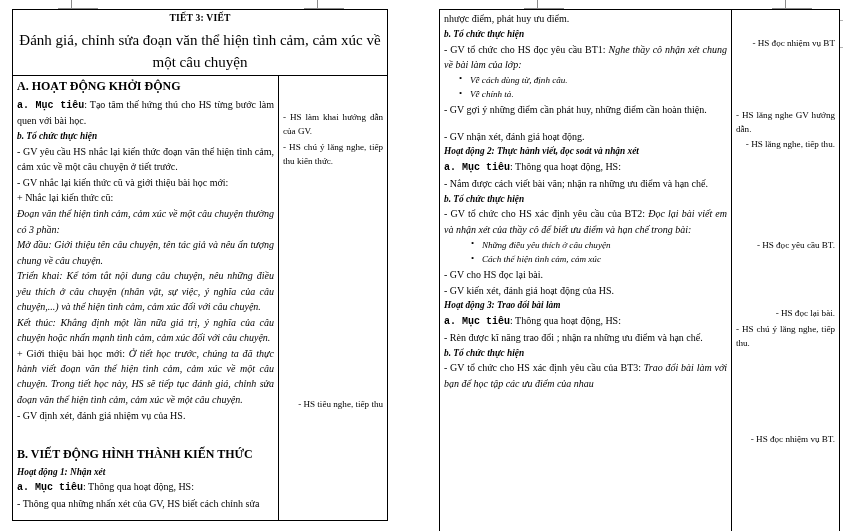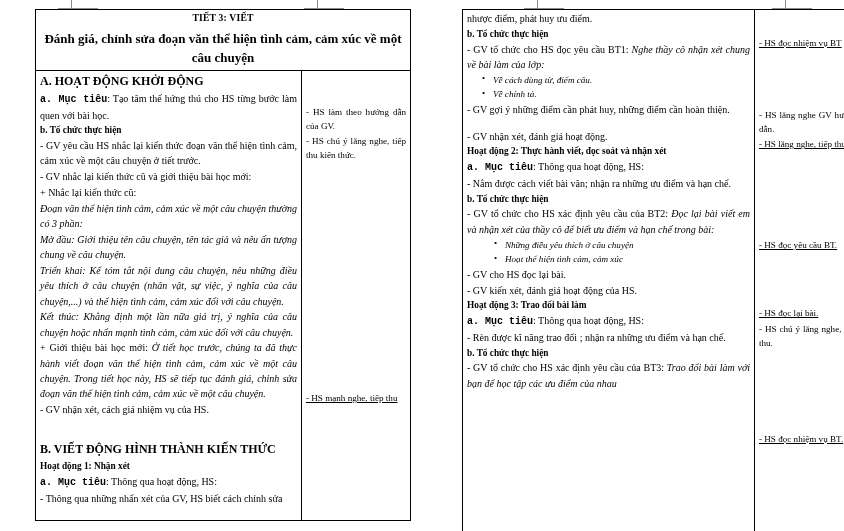--- a/index.html
+++ b/index.html
@@ -39,21 +39,20 @@
     border: 1px solid #b4b4b4;
     border-right: none;
     background: #ffffff;
   }
 
   
   .page {
     position: absolute;
     top: 0;
     bottom: 12px;
-    margin-left: 23px;
   }
   .page-left  { left: 0;   width: 422px; }
   .page-right { left: 422px; width: 422px; }
 
   table.lesson-table {
     position: absolute;
     border-collapse: collapse;
     table-layout: fixed;
     background: #fff;
   }
@@ -93,22 +92,22 @@
     text-align: center;
     padding: 2px 4px 3px 4px;
   }
   .doc-title {
     font-weight: bold;
     font-size: 9.6px;
     letter-spacing: .2px;
     margin: 0 0 3px 0;
   }
   .doc-subtitle {
-    font-weight: bold;
-    font-size: 13px;
+    font-weight: normal;
+    font-size: 15px;
     margin: 0;
   }
 
   
   p.line {
     margin: 0 0 0.5px 0;
     text-align: justify;
     text-justify: inter-word;
     font-size: 10px;
     line-height: 1.53;
@@ -116,20 +115,21 @@
   p.line.nojust { text-align: left; }
   p.italic  { font-style: italic; }
   p.heading-a {
     font-weight: bold;
     font-size: 12px;
     margin-bottom: 1px;
   }
   p.heading-b {
     font-weight: bold;
     font-size: 9.3px;
+    font-style: italic;
   }
   p.spacer { height: 11px; margin: 0; }
   p.spacer-lg { height: 22px; margin: 0; }
 
   .lead-bold { font-weight: bold; font-style: normal; font-family: Liberation Mono, monospace; }
   .inline-italic { font-style: italic; }
 
   ul.bullets {
     margin: 0 0 0 0;
     padding: 0 0 0 26px;
@@ -151,21 +151,21 @@
     font-size: 9px;
   }
   ul.bullets.indent { padding-left: 38px; }
 
   .student-note {
     text-align: justify;
     font-size: 9.1px;
     line-height: 1.55;
     margin: 0 0 1px 0;
   }
-  .student-note.nojust { text-align: left; text-decoration: underline; }
+  .student-note.nojust { text-align: right; }
 </style>
 </head>
 <body>
 
 <div class="page-spread">
 
   <div class="crop-mark h" style="left:58px; top:8px; width:40px;"></div>
   <div class="crop-mark v" style="left:71px; top:0; height:9px;"></div>
   <div class="crop-mark h" style="left:304px; top:8px; width:40px;"></div>
   <div class="crop-mark v" style="left:317px; top:0; height:9px;"></div>
@@ -205,40 +205,40 @@
             <p class="line italic">Đoạn văn thể hiện tình cảm, cảm xúc về một câu chuyện thường có 3 phần:</p>
 
             <p class="line italic"><span class="inline-italic">Mở đầu:</span><span> Giới thiệu tên câu chuyện, tên tác giả và nêu ấn tượng chung về câu chuyện.</span></p>
 
             <p class="line italic"><span class="inline-italic">Triển khai:</span><span> Kể tóm tắt nội dung câu chuyện, nêu những điều yêu thích ở câu chuyện (nhân vật, sự việc, ý nghĩa của câu chuyện,...) và thể hiện tình cảm, cảm xúc đối với câu chuyện.</span></p>
 
             <p class="line italic"><span class="inline-italic">Kết thúc:</span><span> Khẳng định một lần nữa giá trị, ý nghĩa của câu chuyện hoặc nhấn mạnh tình cảm, cảm xúc đối với câu chuyện.</span></p>
 
             <p class="line"><span>+ Giới thiệu bài học mới: </span><span class="inline-italic">Ở tiết học trước, chúng ta đã thực hành viết đoạn văn thể hiện tình cảm, cảm xúc về một câu chuyện. Trong tiết học này, HS sẽ tiếp tục đánh giá, chỉnh sửa đoạn văn thể hiện tình cảm, cảm xúc về một câu chuyện.</span></p>
 
-            <p class="line nojust">- GV nhận xét, cách giá nhiệm vụ của HS.</p>
+            <p class="line nojust">- GV định xét, đánh giá nhiệm vụ của HS.</p>
 
             <p class="spacer-lg"></p>
 
             <p class="line heading-a">B. VIẾT ĐỘNG HÌNH THÀNH KIẾN THỨC</p>
             <p class="line heading-b">Hoạt động 1: Nhận xét</p>
 
             <p class="line"><span class="lead-bold">a. Mục tiêu</span><span>: Thông qua hoạt động, HS:</span></p>
 
             <p class="line">- Thông qua những nhấn xét của GV, HS biết cách chỉnh sửa</p>
           </td>
 
           <td class="cell-student">
             <p class="spacer"></p>
             <p class="spacer"></p>
             <p class="spacer"></p>
-            <p class="student-note">- HS làm theo hướng dẫn của GV.</p>
+            <p class="student-note">- HS làm khai hướng dẫn của GV.</p>
             <p class="student-note">- HS chú ý lắng nghe, tiếp thu kiến thức.</p>
             <p class="spacer" style="height:228px;"></p>
-            <p class="student-note nojust">- HS mạnh nghe, tiếp thu</p>
+            <p class="student-note nojust">- HS tiêu nghe, tiếp thu</p>
           </td>
         </tr>
       </tbody>
     </table>
   </div>
 
   <div class="page page-right">
     <table class="lesson-table table-right">
       <colgroup>
         <col class="col-teacher">
@@ -248,21 +248,21 @@
         <tr>
           <td class="cell-teacher">
 
             <p class="line nojust">nhược điểm, phát huy ưu điểm.</p>
 
             <p class="line heading-b">b. Tổ chức thực hiện</p>
 
             <p class="line"><span>- GV tổ chức cho HS đọc yêu cầu BT1: </span><span class="inline-italic">Nghe thầy cô nhận xét chung về bài làm của lớp:</span></p>
 
             <ul class="bullets">
-              <li>Về cách dùng từ, điểm câu.</li>
+              <li>Về cách dùng từ, định câu.</li>
               <li>Về chính tả.</li>
             </ul>
 
             <p class="line">- GV gợi ý những điểm cần phát huy, những điểm cần hoàn thiện.</p>
 
             <p class="spacer"></p>
 
             <p class="line nojust">- GV nhận xét, đánh giá hoạt động.</p>
 
             <p class="line heading-b">Hoạt động 2: Thực hành viết, đọc soát và nhận xét</p>
@@ -270,21 +270,21 @@
             <p class="line"><span class="lead-bold">a. Mục tiêu</span><span>: Thông qua hoạt động, HS:</span></p>
 
             <p class="line">- Nắm được cách viết bài văn; nhận ra những ưu điểm và hạn chế.</p>
 
             <p class="line heading-b">b. Tổ chức thực hiện</p>
 
             <p class="line"><span>- GV tổ chức cho HS xác định yêu cầu của BT2: </span><span class="inline-italic">Đọc lại bài viết em và nhận xét của thầy cô để biết ưu điểm và hạn chế trong bài:</span></p>
 
             <ul class="bullets indent">
               <li>Những điều yêu thích ở câu chuyện</li>
-              <li>Hoạt thể hiện tình cảm, cảm xúc</li>
+              <li>Cách thể hiện tình cảm, cảm xúc</li>
             </ul>
 
             <p class="line nojust">- GV cho HS đọc lại bài.</p>
             <p class="line nojust">- GV kiến xét, đánh giá hoạt động của HS.</p>
 
             <p class="line heading-b">Hoạt động 3: Trao đổi bài làm</p>
 
             <p class="line"><span class="lead-bold">a. Mục tiêu</span><span>: Thông qua hoạt động, HS:</span></p>
 
             <p class="line">- Rèn được kĩ năng trao đổi ; nhận ra những ưu điểm và hạn chế.</p>

